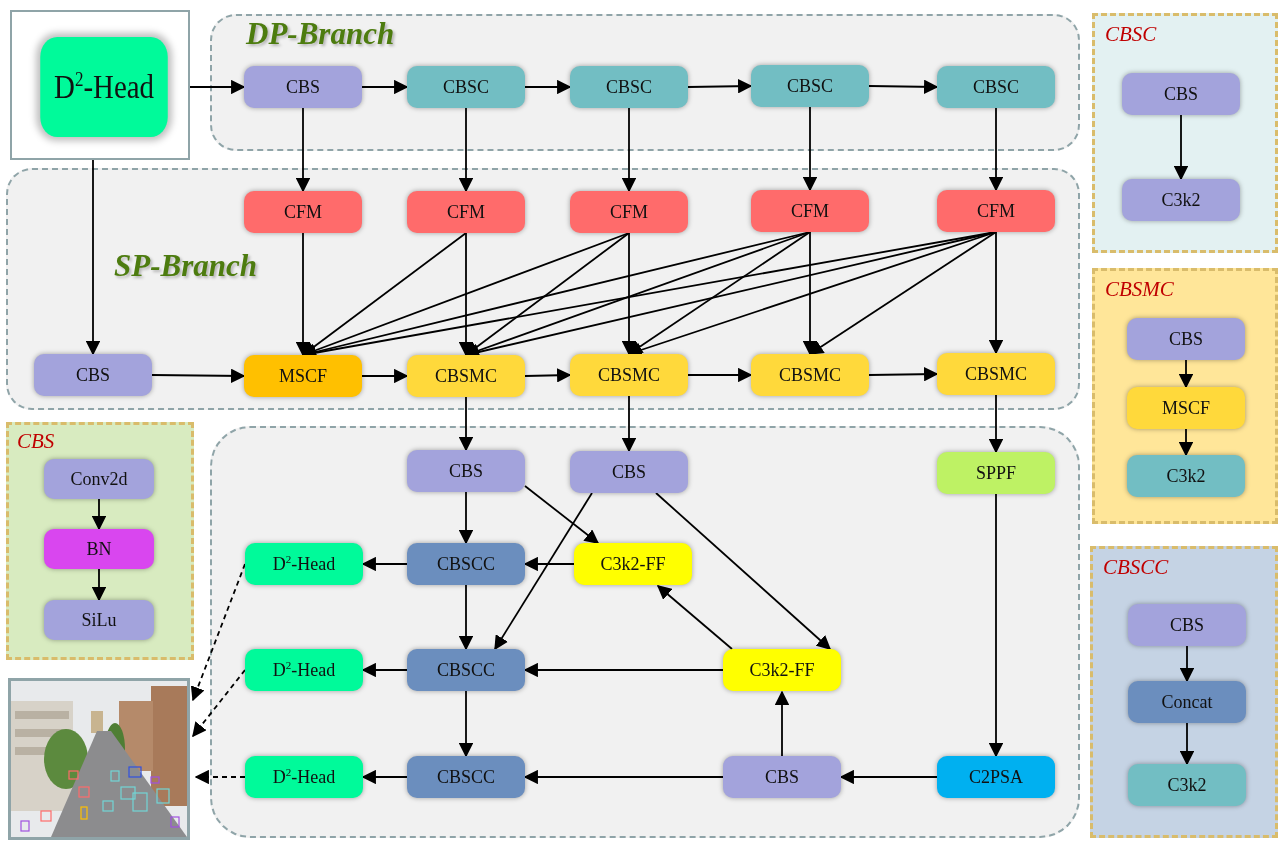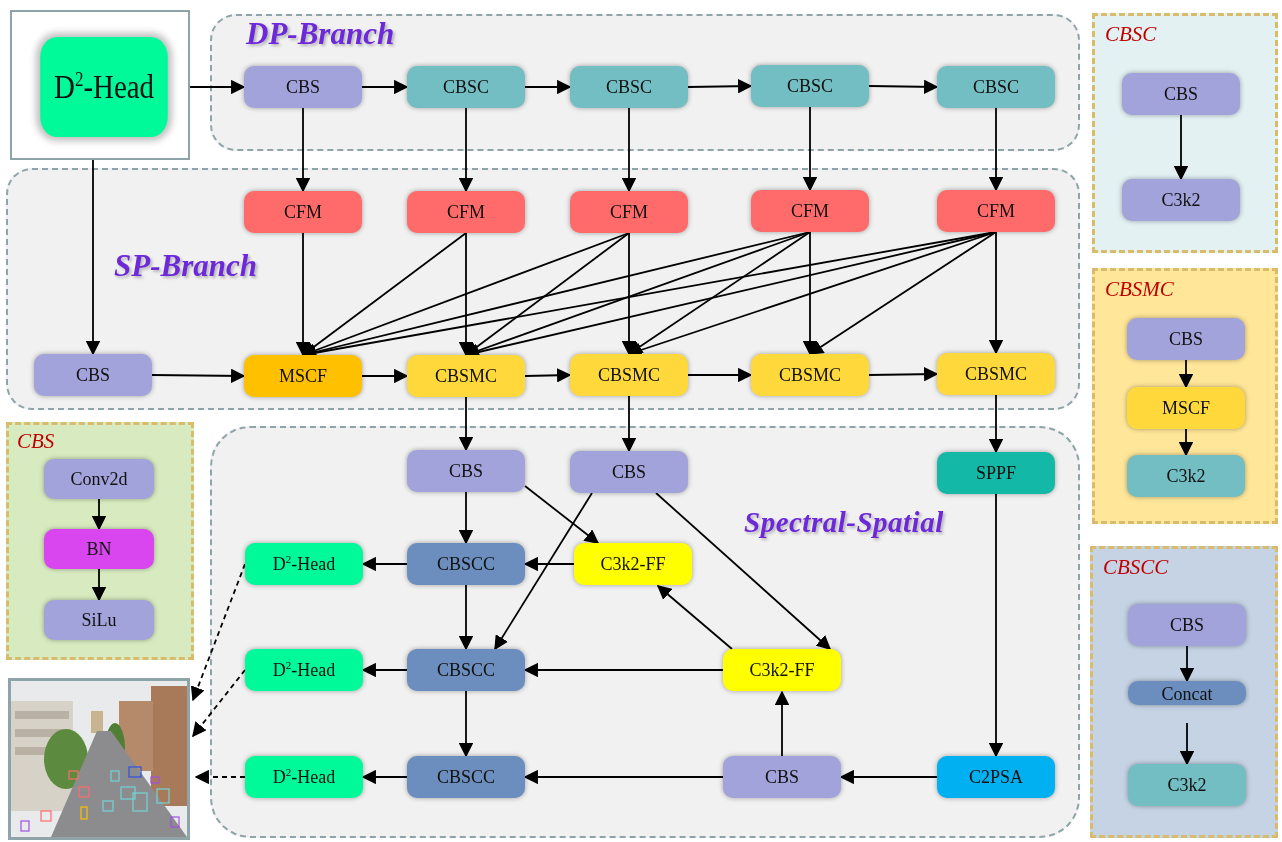--- a/index.html
+++ b/index.html
@@ -1,21 +1,21 @@
 <!DOCTYPE html>
 <html><head>
 <meta charset="utf-8">
 <style>
   html, body { margin: 0; padding: 0; background: #ffffff; }
   body { width: 1282px; height: 842px; position: relative; overflow: hidden; font-family: "Liberation Serif", serif; }
   #canvas { position: absolute; left: 0; top: 0; }
   .region { position: absolute; box-sizing: border-box; background: #f1f1f1; border: 2px dashed #8fa4a8; border-radius: 26px; }
   .legend { position: absolute; box-sizing: border-box; border: 3px dashed #d9bc6b; }
   .legend-title { position: absolute; left: 10px; top: 6px; color: #c00000; font-style: italic; font-size: 21px; font-family: "Liberation Serif", serif; }
-  .region-title { position: absolute; color: #6d28d9; font-style: italic; font-weight: bold; font-family: "Liberation Serif", serif; text-shadow: 2px 2px 3px rgba(0,0,0,0.25); }
+  .region-title { position: absolute; color: #4d7c0f; font-style: italic; font-weight: bold; font-family: "Liberation Serif", serif; text-shadow: 2px 2px 3px rgba(0,0,0,0.25); }
   .node { position: absolute; box-sizing: border-box; border-radius: 10px; display: flex; align-items: center; justify-content: center; font-size: 18px; color: #111; box-shadow: 0 0 5px rgba(0,0,0,0.35); font-family: "Liberation Serif", serif; white-space: nowrap; }
   .node sup { font-size: 11px; line-height: 0; }
   .big-head { position: absolute; left: 10px; top: 10px; width: 180px; height: 150px; border: 2px solid #8fa4a8; box-sizing: border-box; background: #fff; }
   .big-head .node { left: 17px; top: 25px; width: 150px; height: 100px; font-size: 34px; border-radius: 20px; box-shadow: 0 0 8px 4px rgba(0,0,0,0.25); transform: scaleX(0.85); }
   .big-head .node sup { font-size: 20px; }
   .photo { position: absolute; left: 8px; top: 678px; width: 182px; height: 162px; border: 3px solid #8fa4a8; box-sizing: border-box; overflow: hidden; background: #d9dde0; }
 </style>
 </head>
 <body>
 
@@ -32,21 +32,20 @@
 <div class="legend" style="left:1090px;top:546px;width:188px;height:292px;background:#c5d3e4;">
   <span class="legend-title">CBSCC</span>
 </div>
 <div class="legend" style="left:6px;top:422px;width:188px;height:238px;background:#d8ebc0;">
   <span class="legend-title" style="top:4px;left:8px;">CBS</span>
 </div>
 
 <div class="region-title" style="left:246px;top:16px;font-size:31px;">DP-Branch</div>
 <div class="region-title" style="left:114px;top:248px;font-size:31px;">SP-Branch</div>
 <div class="region-title" style="left:744px;top:504px;font-size:29px;line-height:36px;letter-spacing:0.5px;">
-  <div>Spectral-Spatial</div>
 </div>
 
 <div class="big-head">
   <div class="node" style="background:#00fa9a;">
     <span><span>D</span><sup>2</sup><span>-Head</span></span>
   </div>
 </div>
 
 <div class="photo">
   <svg width="176" height="156" viewBox="0 0 176 156">
@@ -199,21 +198,21 @@
     </div>
     <div class="node" style="left: 937px; top: 353px; width: 118px; height: 42px; background: rgb(255, 217, 59);">
       <span><span>CBSMC</span></span>
     </div>
     <div class="node" style="left: 407px; top: 450px; width: 118px; height: 42px; background: rgb(163, 163, 220);">
       <span><span>CBS</span></span>
     </div>
     <div class="node" style="left: 570px; top: 451px; width: 118px; height: 42px; background: rgb(163, 163, 220);">
       <span><span>CBS</span></span>
     </div>
-    <div class="node" style="left: 937px; top: 452px; width: 118px; height: 42px; background: #14b8a6;">
+    <div class="node" style="left: 937px; top: 452px; width: 118px; height: 42px; background: #bef264;">
       <span><span>SPPF</span></span>
     </div>
     <div class="node" style="left: 245px; top: 543px; width: 118px; height: 42px; background: rgb(0, 250, 154);">
       <span><span>D</span><sup>2</sup><span>-Head</span></span>
     </div>
     <div class="node" style="left: 407px; top: 543px; width: 118px; height: 42px; background: rgb(107, 142, 190);">
       <span><span>CBSCC</span></span>
     </div>
     <div class="node" style="left: 574px; top: 543px; width: 118px; height: 42px; background: rgb(255, 255, 0);">
       <span><span>C3k2-FF</span></span>
@@ -252,21 +251,21 @@
     </div>
     <div class="node" style="left: 1127px; top: 387px; width: 118px; height: 42px; background: rgb(255, 217, 59);">
       <span>MSCF</span>
     </div>
     <div class="node" style="left: 1127px; top: 455px; width: 118px; height: 42px; background: rgb(114, 190, 195);">
       <span>C3k2</span>
     </div>
     <div class="node" style="left: 1128px; top: 604px; width: 118px; height: 42px; background: rgb(163, 163, 220);">
       <span>CBS</span>
     </div>
-    <div class="node" style="left: 1128px; top: 681px; width: 118px; height: 24px; background: rgb(107, 142, 190); align-items: flex-end;">
+    <div class="node" style="left: 1128px; top: 681px; width: 118px; height: 42px; background: rgb(107, 142, 190);">
       <span>Concat</span>
     </div>
     <div class="node" style="left: 1128px; top: 764px; width: 118px; height: 42px; background: rgb(114, 190, 195);">
       <span>C3k2</span>
     </div>
     <div class="node" style="left: 44px; top: 459px; width: 110px; height: 40px; background: rgb(163, 163, 220); text-align: right;">
       <span>Conv2d</span>
     </div>
     <div class="node" style="left: 44px; top: 529px; width: 110px; height: 40px; background: #d946ef;">
       <span>BN</span>

